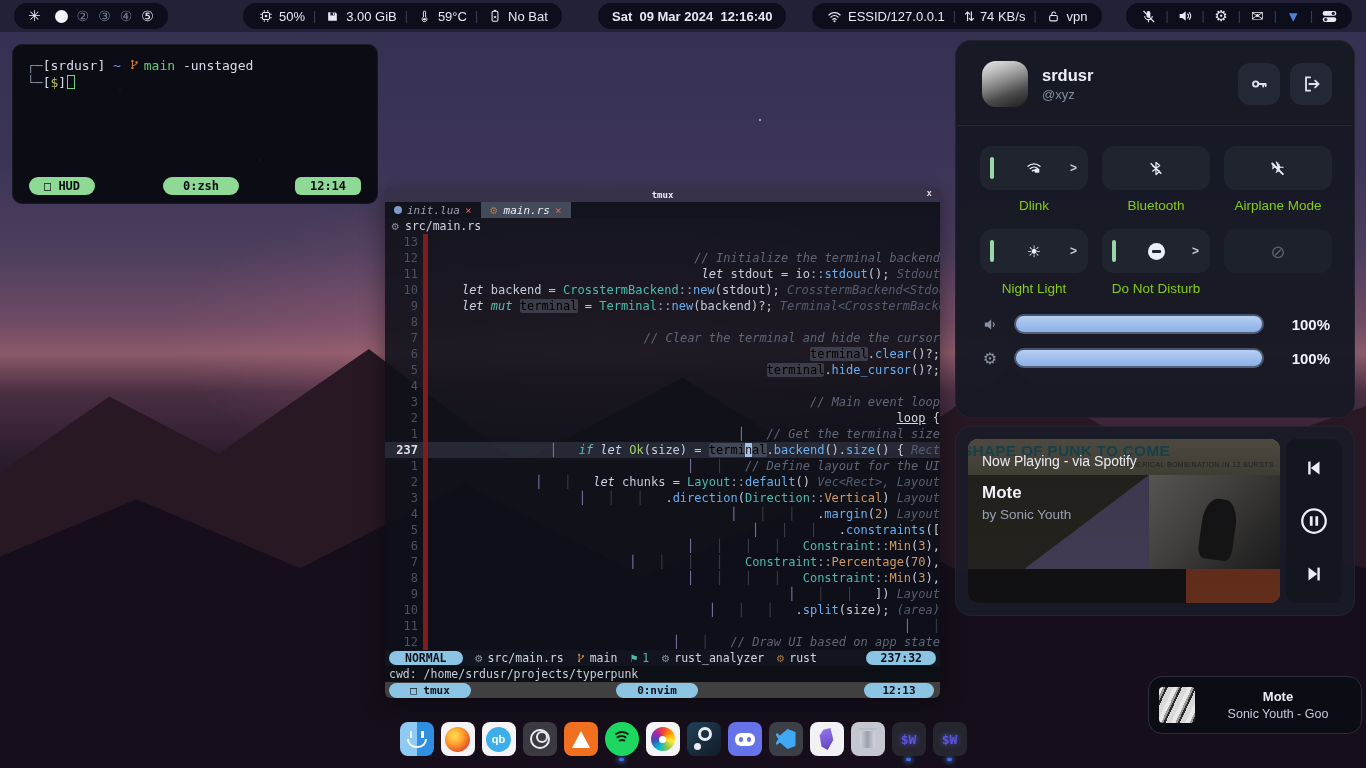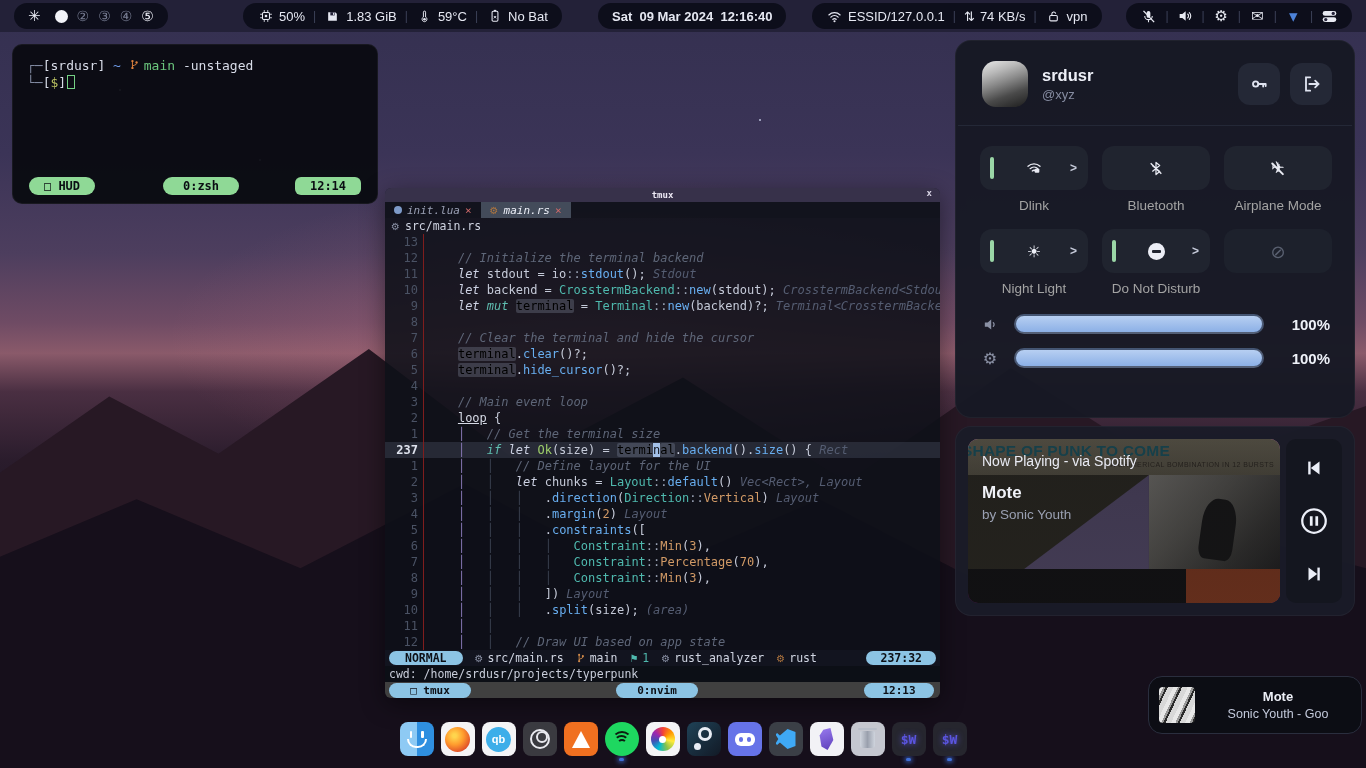--- a/index.html
+++ b/index.html
@@ -74,21 +74,21 @@
   .luadot { width:8px; height:8px; border-radius:50%; background:#7d9ac8; display:inline-block; }
   .rusticon { color:#b0763f; font-style:normal; font-size:10px; }
   .grayicon { color:#8a91a5; font-style:normal; font-size:10px; }
   .e-crumb { height:16px; display:flex; align-items:center; gap:5px; padding:0 6px;
              font-family:"DejaVu Sans Mono",monospace; font-size:11.5px; color:#ced3e0; }
   .code { position:relative; height:416px; font-family:"DejaVu Sans Mono",monospace; font-size:12px; cursor:text; }
   .crow { display:flex; height:16px; line-height:16px; white-space:pre; }
   .crow.cur { background:rgba(88,98,120,.30); }
   .gut { width:38px; text-align:right; padding-right:5px; color:#4a5264; flex:none; }
   .crow.cur .gut { color:#dde1ec; font-weight:bold; }
-  .cline { border-left:1px solid #7f1d1d; padding-left:5px; flex:1; overflow:hidden; }
+  .cline { border-left:5px solid #7f1d1d; padding-left:5px; flex:1; overflow:hidden;text-align:right; }
   .tok-pln{color:#c5cad8} .tok-pun{color:#9aa3b5}
   .tok-kw{color:#ccd1e2;font-style:italic} .tok-kw2{color:#5fbdb0;font-style:italic}
   .tok-ty{color:#4fb9ae} .tok-fn{color:#68aef0} .tok-en{color:#d19a66} .tok-num{color:#d19a66}
   .tok-grn{color:#9ece6a} .tok-cmt{color:#5e6678;font-style:italic} .tok-hint{color:#555d72;font-style:italic}
   .tok-hlw{background:rgba(130,140,160,.32);border-radius:2px}
   .tok-cur{background:#a3c0e8;color:#10131c}
   .tok-kwu{color:#d6dae6;text-decoration:underline}
   .tok-gp{color:#8a7ab8} .tok-gg{color:#3a4150}
   .e-status { height:16px; background:#12141f; display:flex; align-items:center; gap:12px; padding:0 4px;
               font-family:"DejaVu Sans Mono",monospace; font-size:11.5px; color:#d0d5e2; }
@@ -117,21 +117,21 @@
   .hbtn { width:42px; height:42px; border-radius:12px; background:#242836; display:flex; align-items:center;
           justify-content:center; cursor:pointer; }
   .p-div { height:1px; background:#242837; margin:0 2px; }
   .qgrid { display:grid; grid-template-columns:repeat(3,108px); gap:14px; padding:20px 24px 0 24px; }
   .qcell { display:flex; flex-direction:column; align-items:center; }
   .qbtn { width:108px; height:44px; border-radius:12px; background:#20242f; display:flex; align-items:center;
           justify-content:center; position:relative; cursor:pointer; }
   .qbtn.dim { background:#1d212c; }
   .qind { position:absolute; left:10px; top:11px; width:4px; height:22px; border-radius:2px; background:#9ad6a6; }
   .qchev { position:absolute; right:11px; color:#c6cbda; font-size:12px; font-weight:bold; }
-  .qlabel { margin-top:8px; font-size:13.5px; color:#a3a3a3; height:17px; }
+  .qlabel { margin-top:8px; font-size:13.5px; color:#84cc16; height:17px; }
   .blocked { color:#596070; font-size:18px; font-family:"DejaVu Sans",sans-serif; }
   .dndicon { width:17px; height:17px; border-radius:50%; background:#eceef6; position:relative; }
   .dndicon::after { content:""; position:absolute; left:4px; right:4px; top:7.5px; height:2.5px; background:#20242f; border-radius:1px; }
   .planewrap { position:relative; font-family:"DejaVu Sans",sans-serif; color:#e8eaf2; font-size:16px; line-height:1; }
   .planewrap .slash { position:absolute; left:-2px; right:-2px; top:50%; height:2px; background:#e8eaf2;
                       transform:rotate(45deg); border-radius:1px; }
   .sunicon { color:#eef0f8; font-size:16px; font-family:"DejaVu Sans",sans-serif; }
   .sliders { padding:16px 24px 0 24px; display:flex; flex-direction:column; gap:14px; }
   .srow { display:flex; align-items:center; gap:14px; }
   .sicon { width:20px; display:flex; justify-content:center; flex:none; }
@@ -248,21 +248,21 @@
           </svg></span>
       <span>50%</span>
     </span>
     <span class="sep">|</span>
     <span class="pitem">
       <span class="tico"><svg width="13" height="13" viewBox="0 0 24 24">
             <path d="M4 4h13l3 3v13H4z" fill="#e6e8f2"></path>
             <rect x="8" y="4" width="8" height="6" fill="#232138"></rect>
             <rect x="13" y="5" width="2" height="4" fill="#e6e8f2"></rect>
           </svg></span>
-      <span>1.83 GiB</span>
+      <span>3.00 GiB</span>
     </span>
     <span class="sep">|</span>
     <span class="pitem">
       <span class="tico"><svg width="13" height="13" viewBox="0 0 24 24">
             <path d="M10 4a2 2 0 0 1 4 0v9a4.5 4.5 0 1 1-4 0z" fill="none" stroke="#e6e8f2" stroke-width="1.8"></path>
             <circle cx="12" cy="17" r="2.4" fill="#e6e8f2"></circle>
           </svg></span>
       <span>59°C</span>
     </span>
     <span class="sep">|</span>

